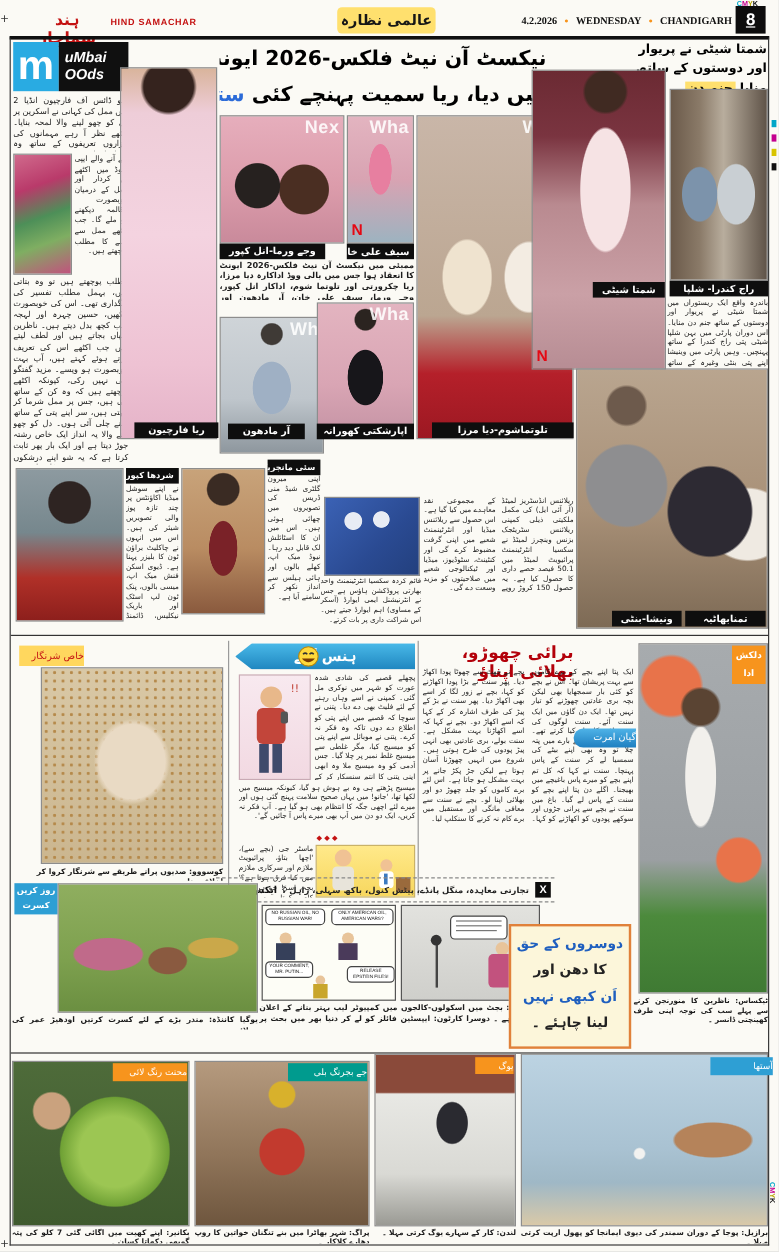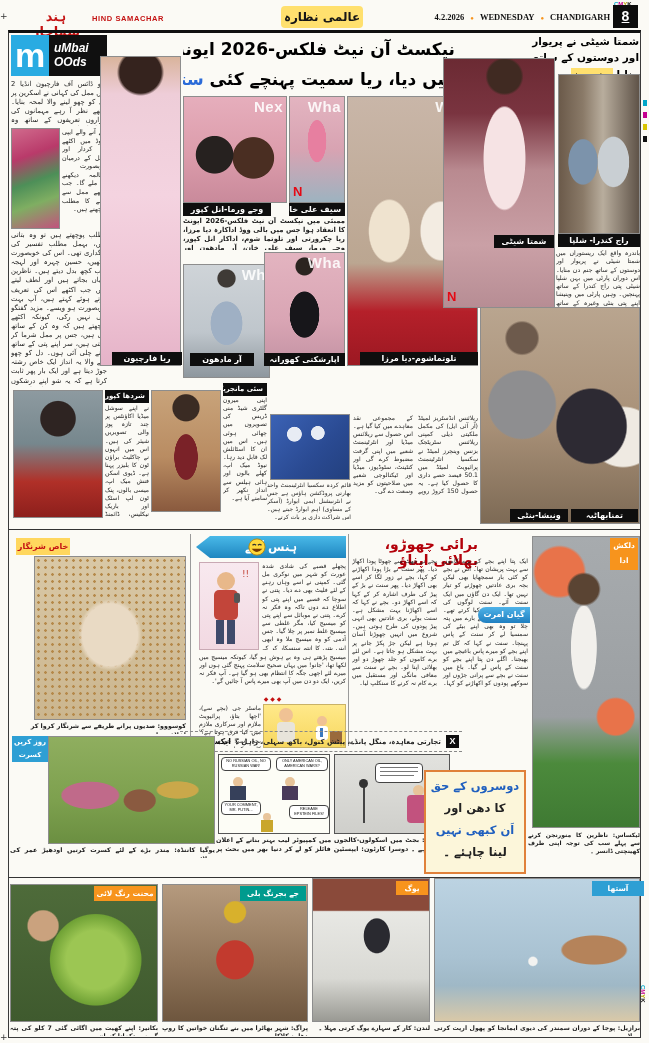--- a/index.html
+++ b/index.html
@@ -8,21 +8,21 @@
         font-family:"DejaVu Sans",sans-serif;overflow:hidden}
   .abs{position:absolute}
   .frame{position:absolute;left:8px;top:30px;width:633px;height:1008px;
          border:1px solid #3a3a3a;border-top:3px solid #101010;pointer-events:none}
   .u{direction:rtl}
   .txt{position:absolute;direction:rtl;text-align:justify;color:#1c1c1c;overflow:hidden;
        font-family:"DejaVu Sans",sans-serif;line-height:1.34}
   .ph{position:absolute;border:1px solid #8d8d8d;overflow:hidden;background:#cfcac0}
   .pcap{position:absolute;background:#0e0e0e;color:#fff;font-weight:bold;font-size:8px;
         line-height:13px;direction:rtl;text-align:center;white-space:nowrap;padding:0 4px;overflow:hidden}
-  .lbl{position:absolute;color:#fff;font-weight:bold;direction:rtl;text-align:center;overflow:hidden}
+  .lbl{position:absolute;color:#fff;font-weight:normal;direction:rtl;overflow:hidden}
   .bgword{position:absolute;top:1px;right:3px;color:rgba(255,255,255,.88);
           font:bold 15px "Liberation Sans",sans-serif;letter-spacing:.5px}
   .nlogo{position:absolute;left:3px;bottom:3px;color:#e50914;font:bold 13px "Liberation Sans",sans-serif}
   .hline{position:absolute;height:1px;background:#7c7c7c}
   .vline{position:absolute;width:1px;background:#9a9a9a}
   .bubble{position:absolute;background:#fff;border:1px solid #444;border-radius:4px;
           font:3.9px/1.25 "Liberation Sans",sans-serif;padding:1px 2px;text-align:center;color:#111}
   .blob{position:absolute;border-radius:50%}
   .quoteline{font-weight:bold;font-size:11.5px;line-height:1.9;text-align:center;direction:rtl}
 </style>

